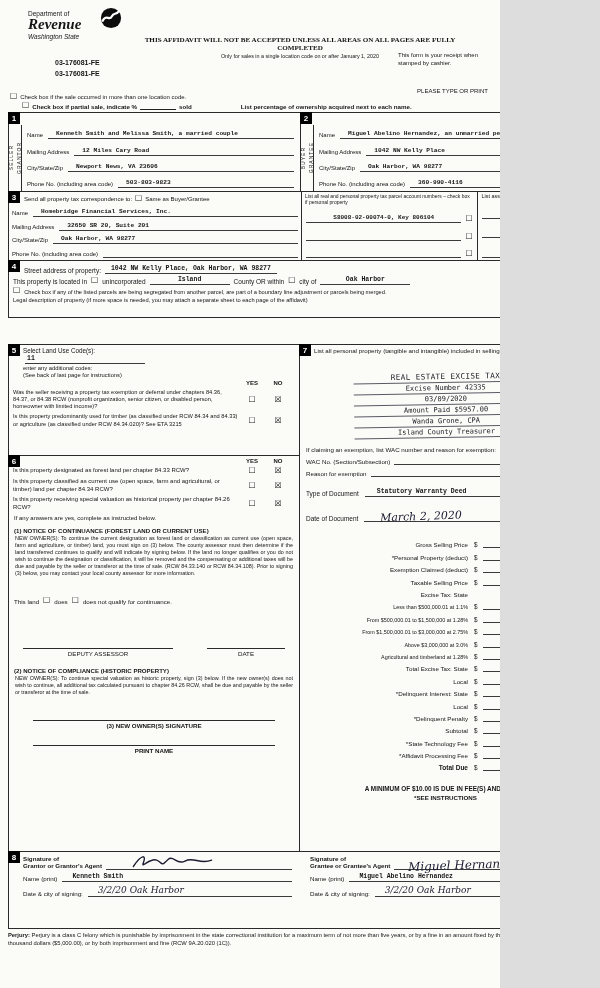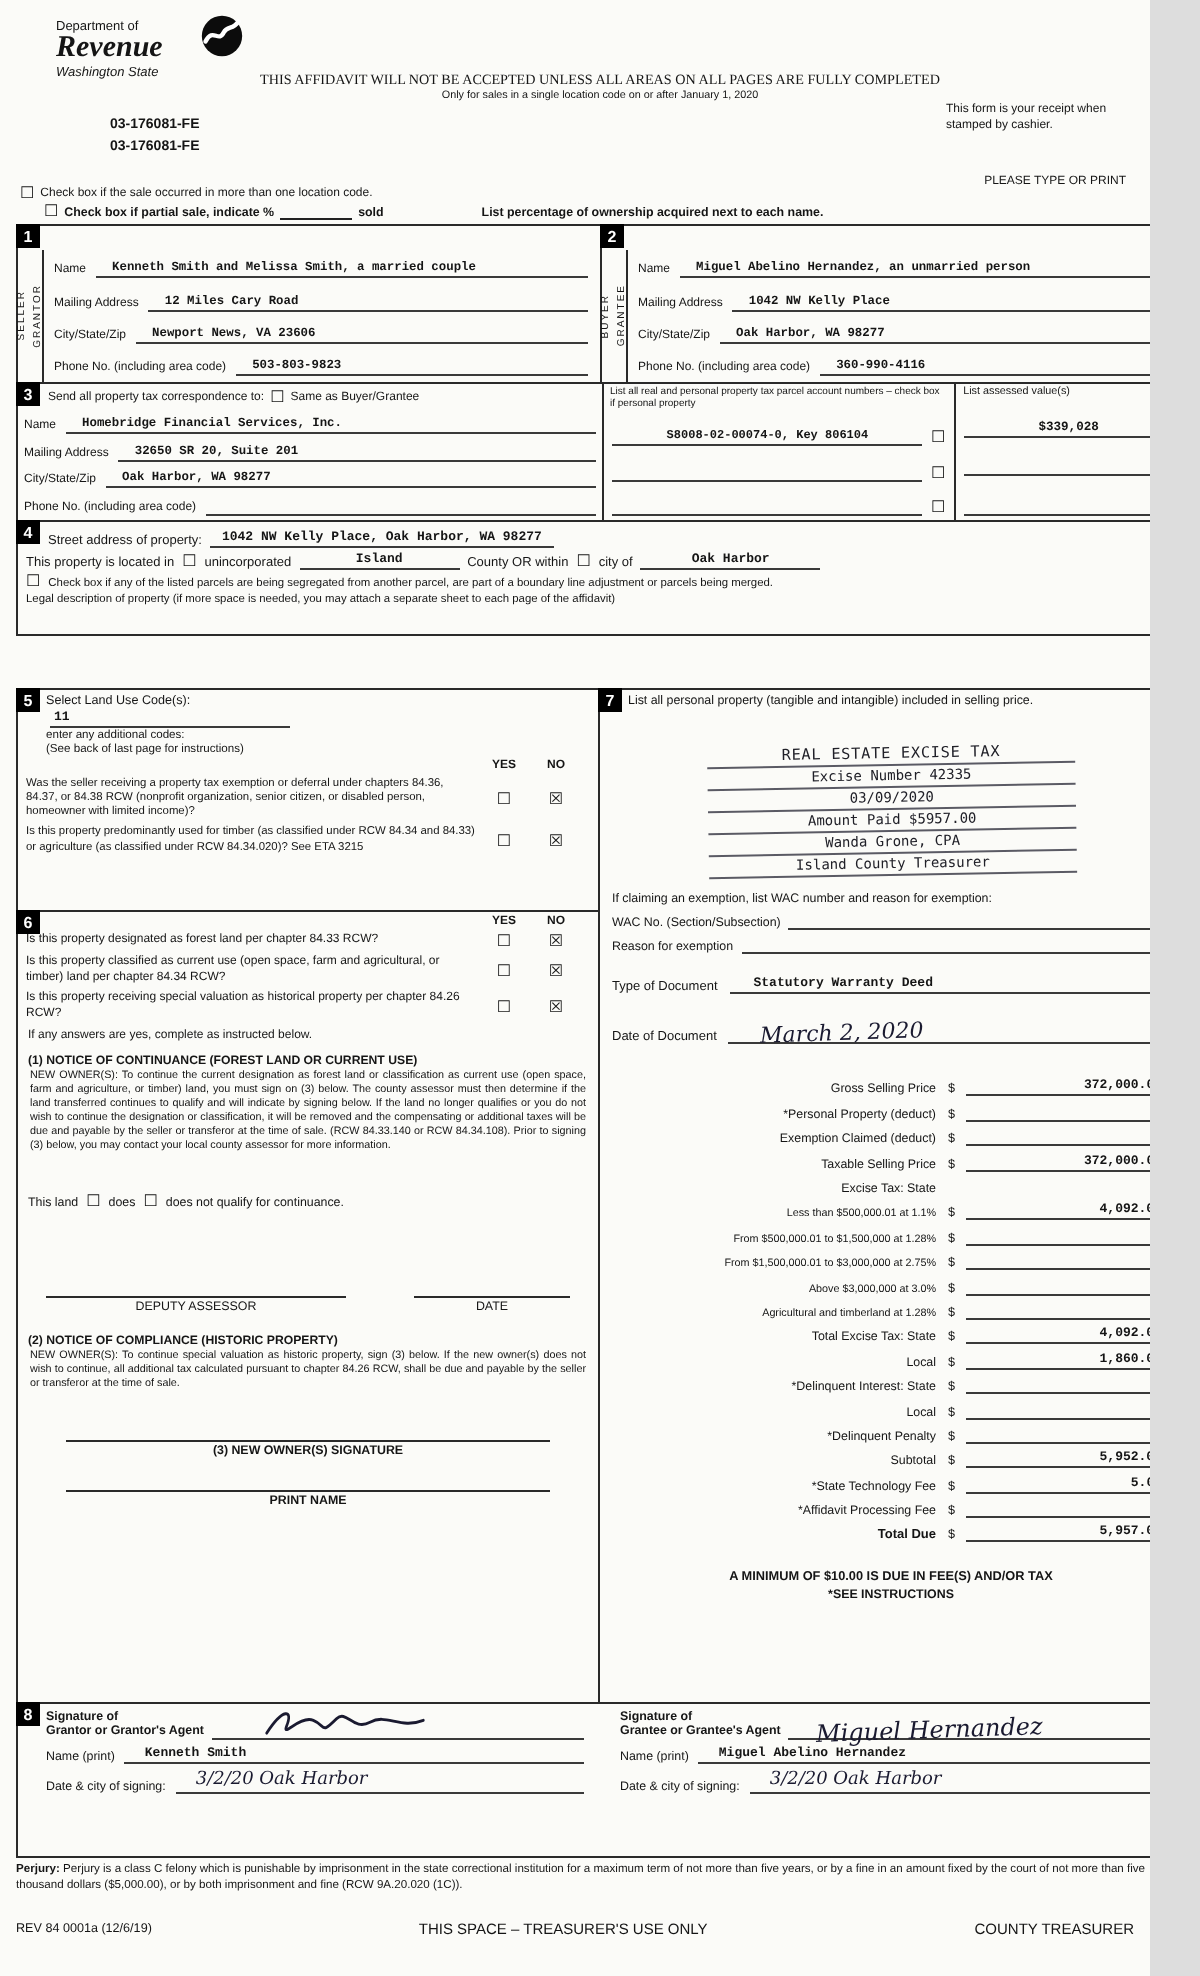--- a/index.html
+++ b/index.html
@@ -1,33 +1,33 @@
 <!DOCTYPE html>
 <html><head>
 <meta charset="utf-8">
 <style>
   *{margin:0;padding:0;box-sizing:border-box}
   html,body{width:600px;height:988px;background:#ddd}
   body{font-family:"Liberation Sans","DejaVu Sans",sans-serif;color:#151515}
-  .page{position:relative;width:575px;height:988px;background:#fbfbf8;overflow:hidden;font-size:6.5px}
+  .page{position:relative;width:500px;height:988px;background:#fbfbf8;overflow:hidden;font-size:6.5px}
   .box{position:absolute;border:1px solid #2a2a2a}
   .secnum{position:absolute;left:-1px;top:-1px;width:12px;height:12px;background:#000;color:#fff;font-weight:bold;font-size:8px;display:flex;align-items:center;justify-content:center;z-index:3}
   .cb{font-family:"DejaVu Sans",sans-serif;font-size:8px;line-height:1;display:inline-block;vertical-align:-1px}
   .mono{font-family:"Liberation Mono","DejaVu Sans Mono",monospace;font-weight:bold}
   
   .logo{position:absolute;left:28px;top:10px;width:120px}
   .logo-line1{font-size:6.5px}
   .logo-line2{font-family:"Liberation Serif",serif;font-style:italic;font-weight:bold;font-size:15px;line-height:1.05}
   .logo-line3{font-style:italic;font-size:6.5px}
   .logo-mark{position:absolute;left:72px;top:-3px;width:22px;height:22px}
   .formnos{position:absolute;left:55px;top:57px;font-weight:bold;font-size:7px;line-height:1.6}
   .titleblock{position:absolute;left:130px;top:34px;width:340px;text-align:center}
   .t1{font-family:"Liberation Serif",serif;font-weight:bold;font-size:12px}
   .t2{font-family:"Liberation Serif",serif;font-size:8.5px;margin-top:2px}
-  .t3{font-family:"Liberation Serif",serif;font-weight:normal;font-size:7.1px;margin-top:2px}
+  .t3{font-family:"Liberation Serif",serif;font-weight:bold;font-size:7.1px;margin-top:2px}
   .t4{font-size:5.4px;margin-top:1px}
   .receipt{position:absolute;right:12px;top:52px;width:90px;font-size:6px;line-height:1.3}
   .typeprint{position:absolute;right:12px;top:88px;font-size:6px}
   .hrow1{position:absolute;left:10px;top:93px;font-size:6px;display:flex;gap:3px;align-items:center}
   .hrow2{position:absolute;left:22px;top:102px;right:10px;font-size:6.2px;font-weight:bold;display:flex;align-items:flex-end;gap:3px}
   .pblank{display:inline-block;width:36px;border-bottom:1px solid #222;height:7px}
   .ownnote{margin-left:46px}
   
   .party{width:50%;position:relative;display:flex;flex-direction:column;padding-left:13px}
   .party.right{border-left:1px solid #2a2a2a}
@@ -549,19 +549,14 @@
           <span class="nval handv">3/2/20 Oak Harbor</span>
         </div>
       </div>
     </div>
   </div>
 
   <div class="perjury">
     <b>Perjury:</b>
     <span>Perjury is a class C felony which is punishable by imprisonment in the state correctional institution for a maximum term of not more than five years, or by a fine in an amount fixed by the court of not more than five thousand dollars ($5,000.00), or by both imprisonment and fine (RCW 9A.20.020 (1C)).</span>
   </div>
-  <div class="footer">
-    <span class="f-left">REV 84 0001a (12/6/19)</span>
-    <span class="f-center">THIS SPACE – TREASURER'S USE ONLY</span>
-    <span class="f-right">COUNTY TREASURER</span>
-  </div>
 
 </div>
 
 </body></html>

